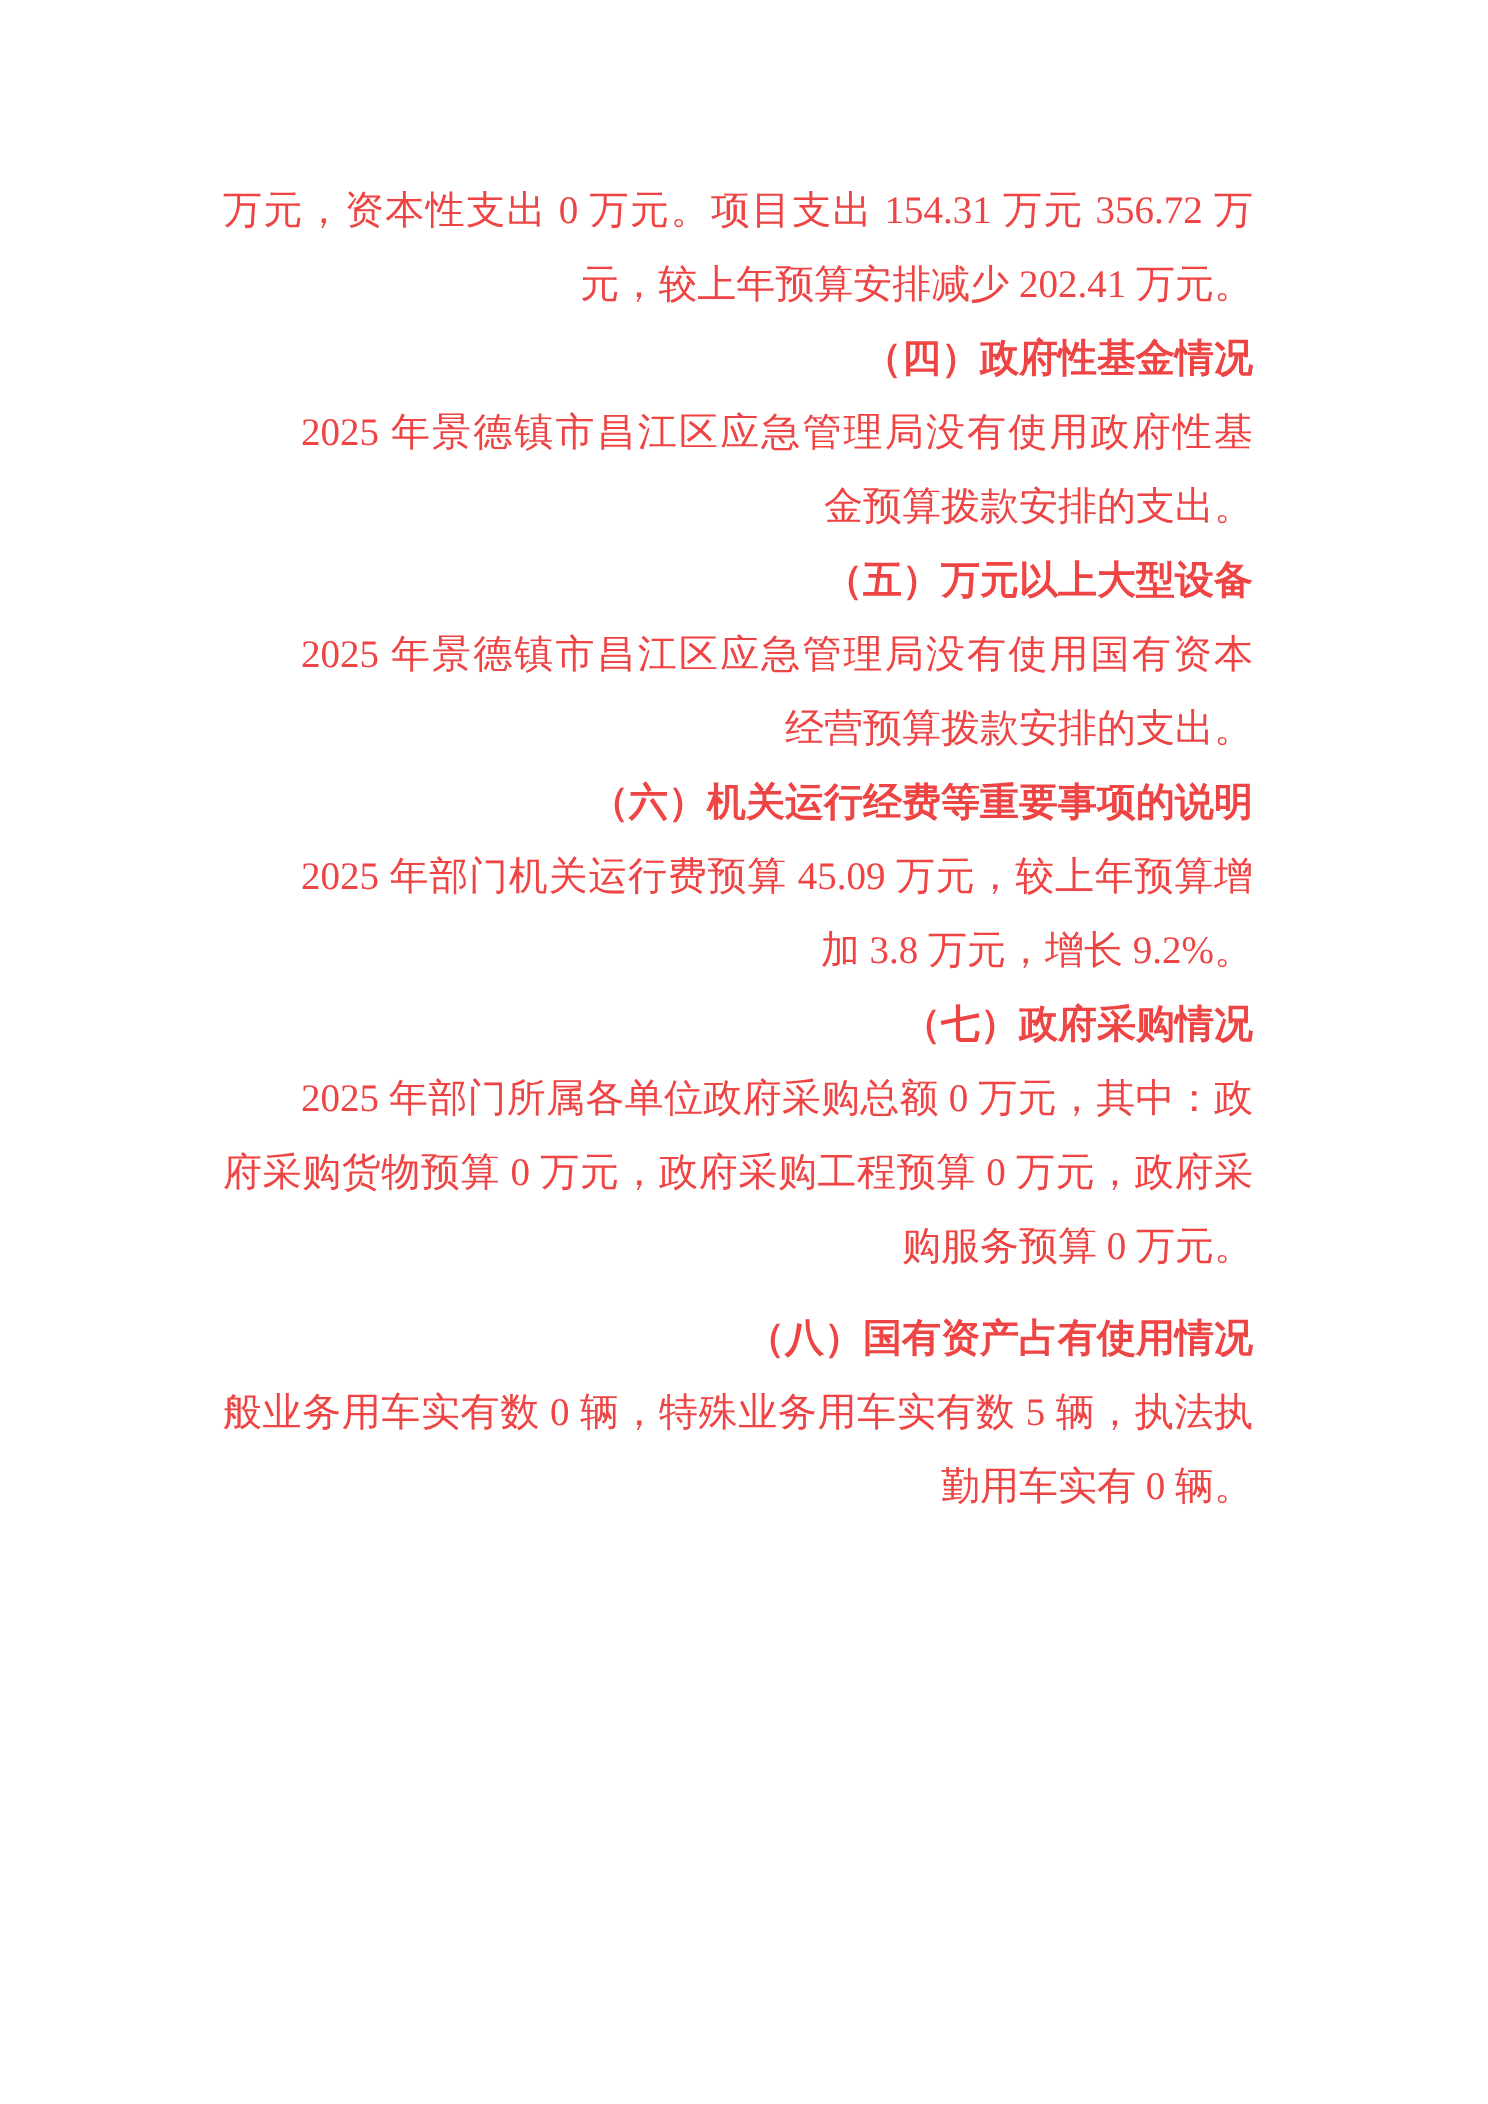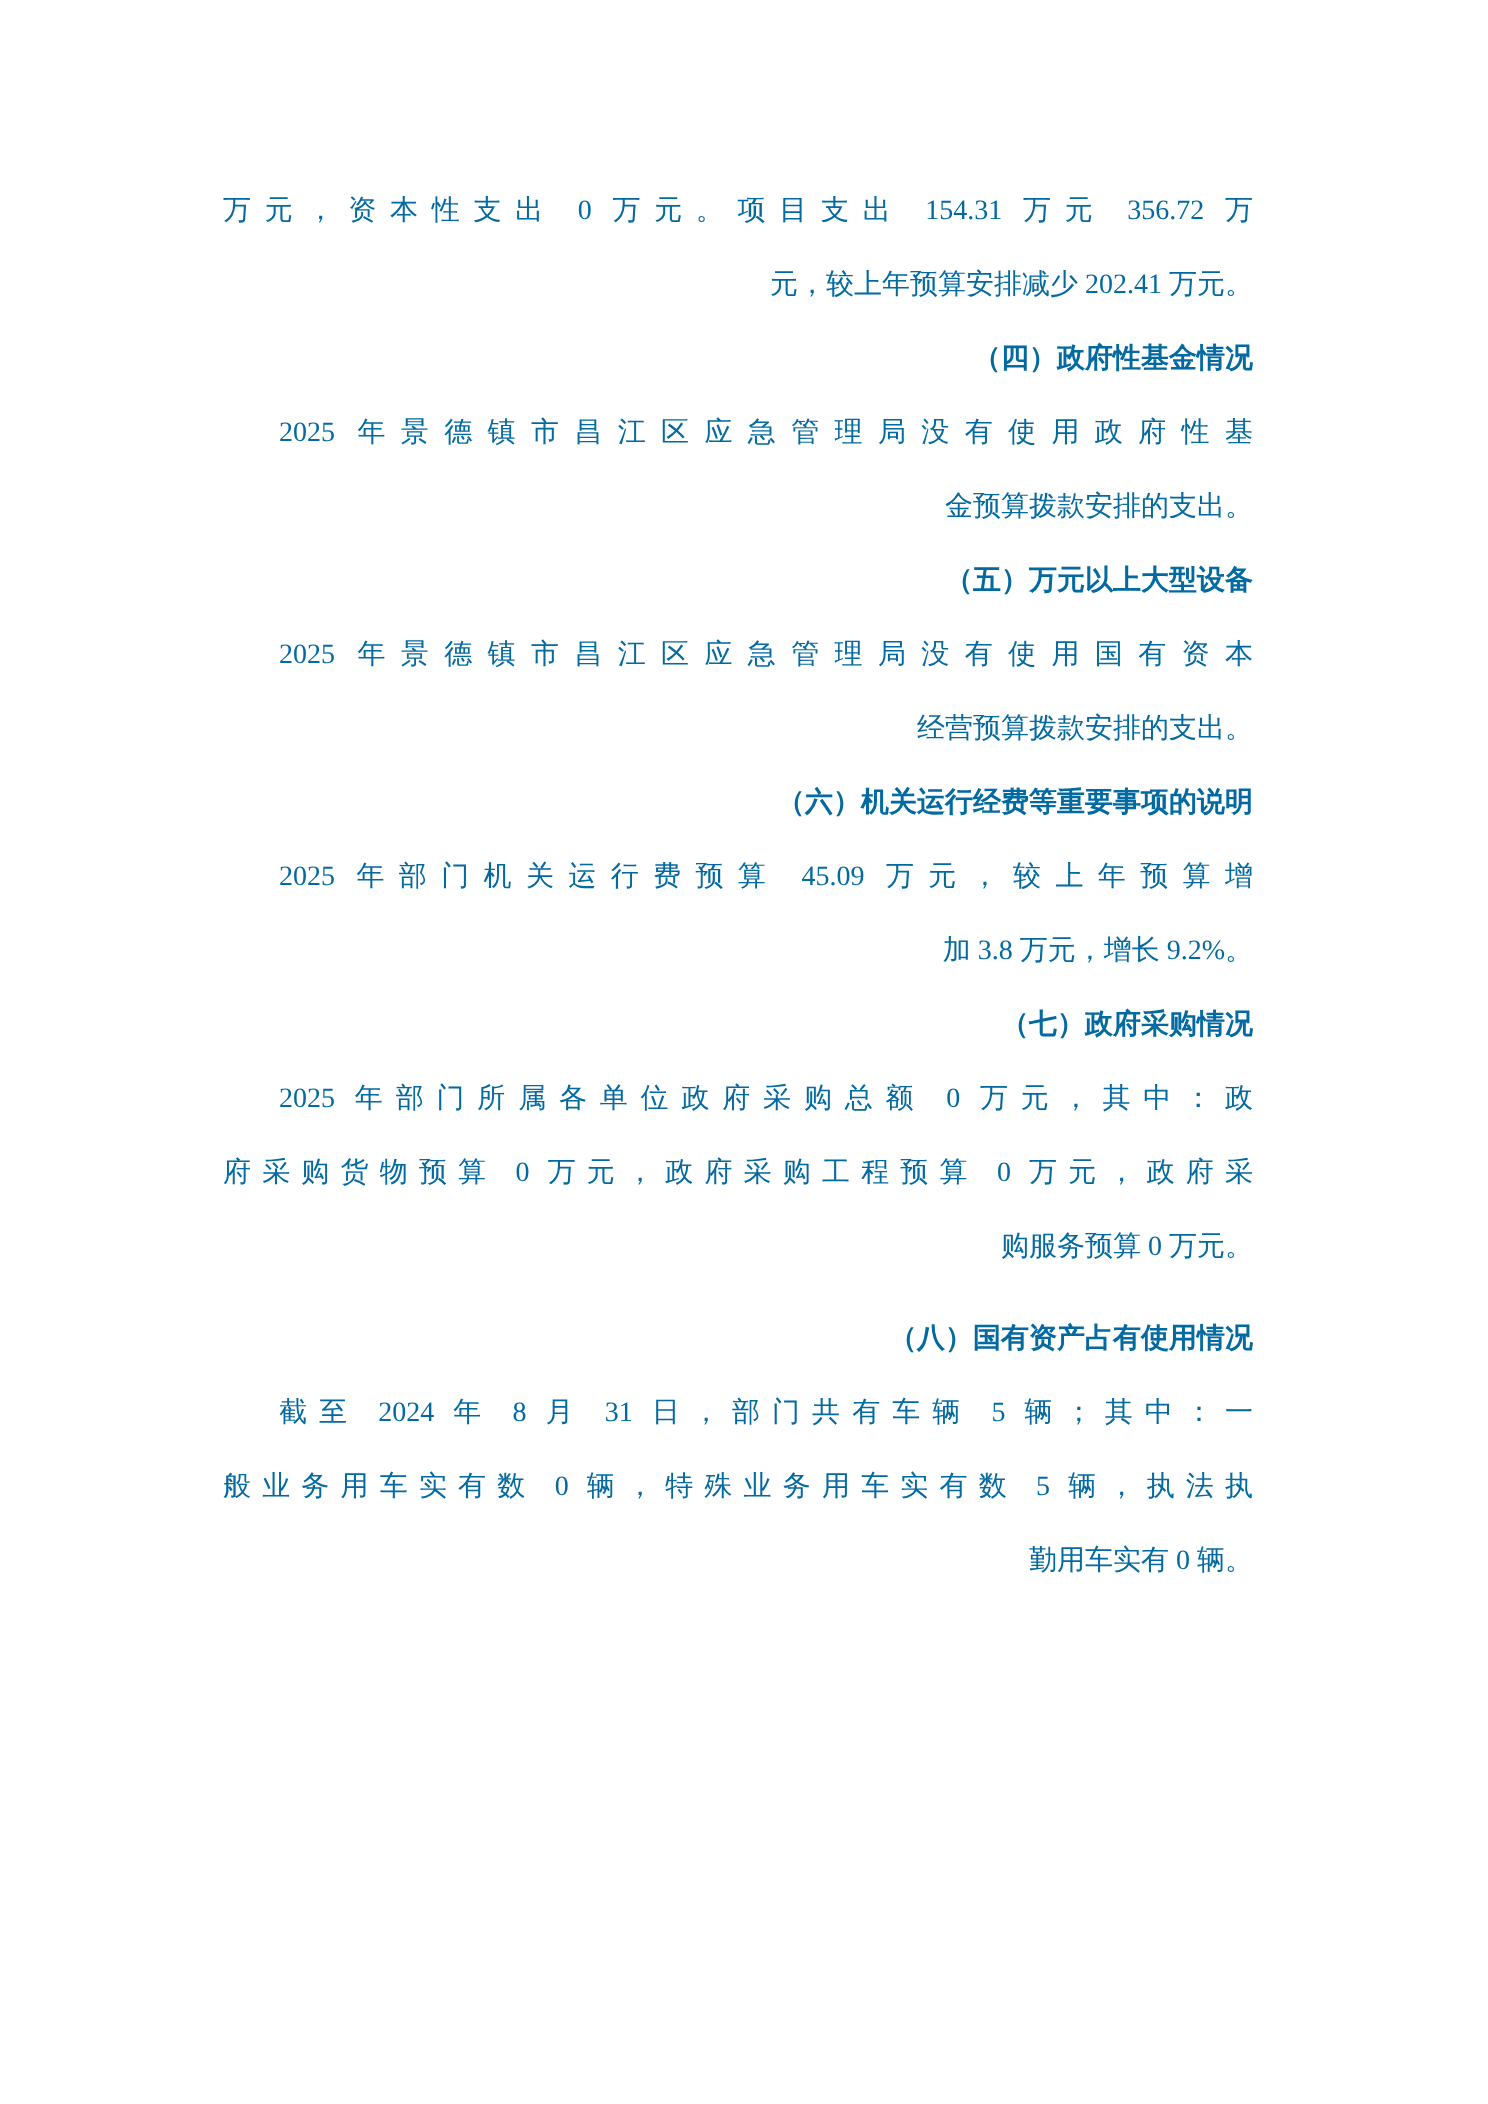--- a/index.html
+++ b/index.html
@@ -13,23 +13,23 @@
     height: 2104px;
     background: #ffffff;
     overflow: hidden;
   }
   .doc-body {
     position: absolute;
     left: 223px;
     top: 174px;
     width: 1030px;
     font-family: "Liberation Serif", "DejaVu Serif", serif;
-    font-size: 28px;
+    font-size: 39px;
     line-height: 74px;
-    color: #0369a1;
+    color: #ef4444;
     text-rendering: geometricPrecision;
   }
   .para { margin: 0; }
   .para.gap-before { margin-top: 18px; }
   .line {
     text-align: right;
   }
   .line.indent {
     text-indent: 2em;
   }
@@ -76,18 +76,17 @@
       </div>
       <div class="para body">
         <div class="line indent fill">2025 年部门所属各单位政府采购总额 0 万元，其中：政</div>
         <div class="line fill">府采购货物预算 0 万元，政府采购工程预算 0 万元，政府采</div>
         <div class="line">购服务预算 0 万元。</div>
       </div>
       <div class="para heading gap-before">
         <div class="line indent">（八）国有资产占有使用情况</div>
       </div>
       <div class="para body">
-        <div class="line indent fill">截至 2024 年 8 月 31 日，部门共有车辆 5 辆；其中：一</div>
         <div class="line fill">般业务用车实有数 0 辆，特殊业务用车实有数 5 辆，执法执</div>
         <div class="line">勤用车实有 0 辆。</div>
       </div>
     </div>
 </div>
 
 </body></html>

